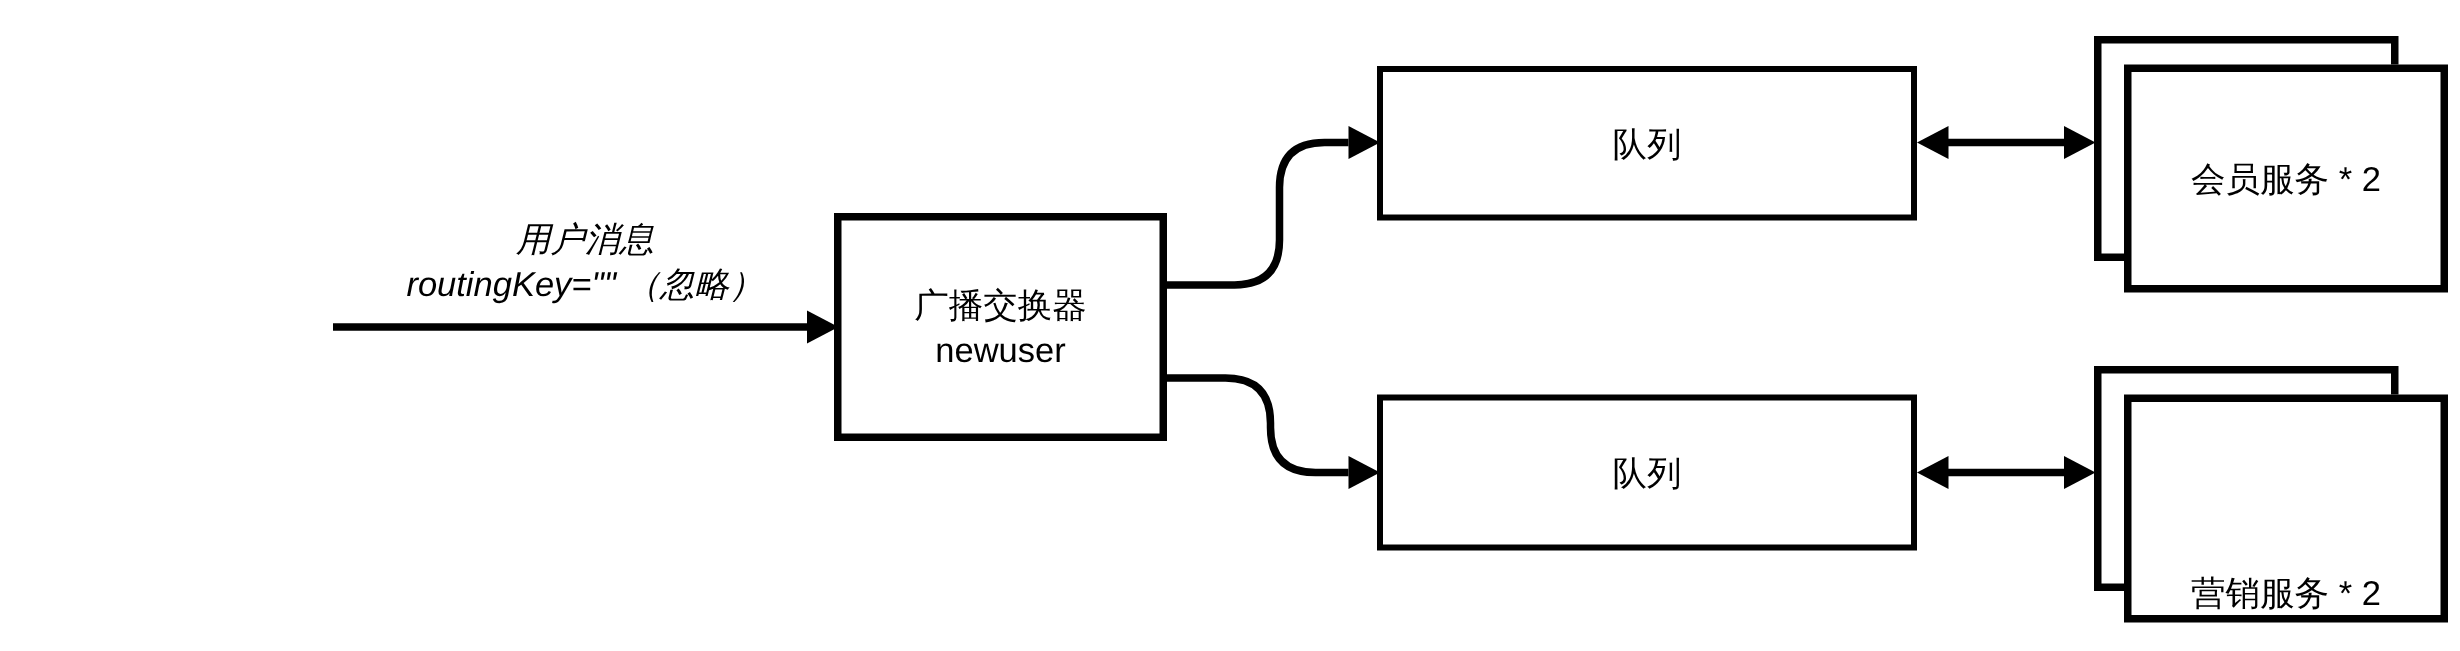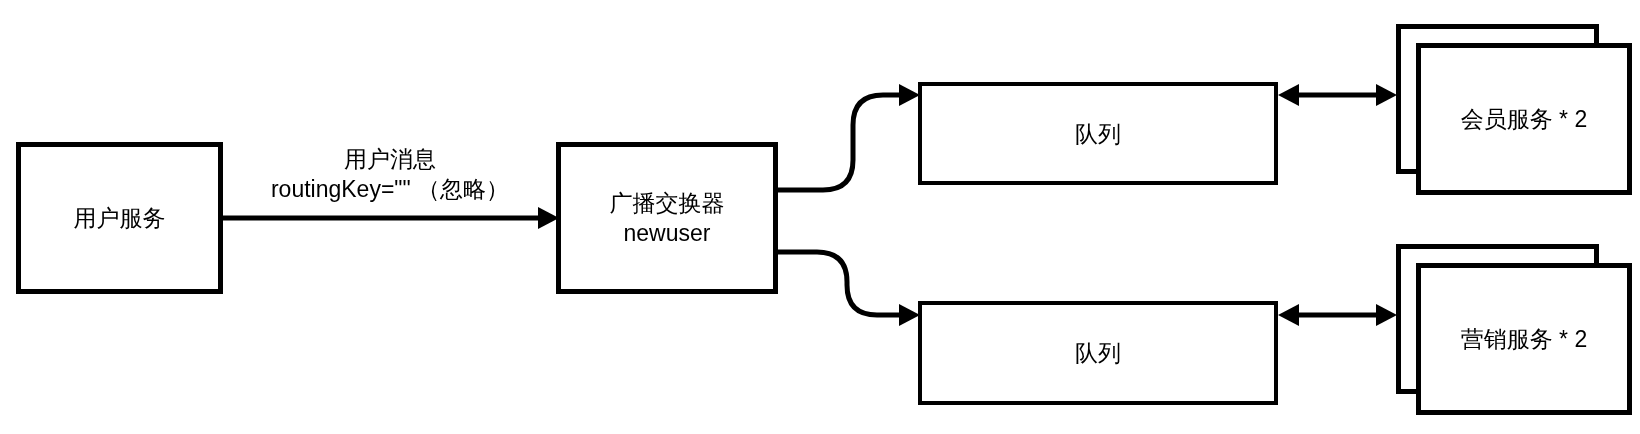--- a/index.html
+++ b/index.html
@@ -30,39 +30,40 @@
     border: 5px solid #000000;
     display: flex;
     flex-direction: column;
     align-items: center;
     justify-content: center;
     text-align: center;
     font-size: 23px;
     line-height: 30px;
     color: #000000;
   }
-  .node.thin { border-width: 4px; margin-top: 38px; }
+  .node.thin { border-width: 4px; }
   .node-user      { left: 16px;  top: 142px; width: 207px; height: 152px; }
   .node-exchange  { left: 556px; top: 142px; width: 222px; height: 152px; }
   .node-queue-top { left: 918px; top: 44px;  width: 360px; height: 103px; }
   .node-queue-bot { left: 918px; top: 263px; width: 360px; height: 104px; }
   .card-back-top  { left: 1396px; top: 24px;  width: 203px; height: 150px; }
   .card-front-top { left: 1416px; top: 43px;  width: 216px; height: 152px; text-align: center; }
   .card-back-bot  { left: 1396px; top: 244px; width: 203px; height: 150px; }
-  .card-front-bot { left: 1416px; top: 263px; width: 216px; height: 152px; }
+  .card-front-bot { left: 1416px; top: 263px; width: 216px; height: 152px; justify-content: flex-end; }
   .edge-label {
     position: absolute;
     left: 240px;
     top: 144px;
     width: 300px;
     text-align: center;
     font-size: 23px;
     line-height: 30px;
     color: #000000;
     white-space: nowrap;
+    font-style: italic;
   }
 </style>
 </head>
 <body>
 
 <div class="diagram">
 
   <svg class="wires" viewBox="0 0 1640 434" xmlns="http://www.w3.org/2000/svg">
 
     <line x1="222" y1="218" x2="540" y2="218" stroke="#000000" stroke-width="5"></line>
@@ -81,23 +82,20 @@
     <line x1="1296" y1="315" x2="1379" y2="315" stroke="#000000" stroke-width="5"></line>
     <polygon points="1299,304 1278,315 1299,326" fill="#000000"></polygon>
     <polygon points="1376,304 1397,315 1376,326" fill="#000000"></polygon>
   </svg>
 
   <div class="edge-label">
     <div>用户消息</div>
     <div>routingKey="" （忽略）</div>
   </div>
 
-  <div class="node node-user">
-    <div>用户服务</div>
-  </div>
 
   <div class="node node-exchange">
     <div>广播交换器</div>
     <div>newuser</div>
   </div>
 
   <div class="node thin node-queue-top">
     <div>队列</div>
   </div>
 

